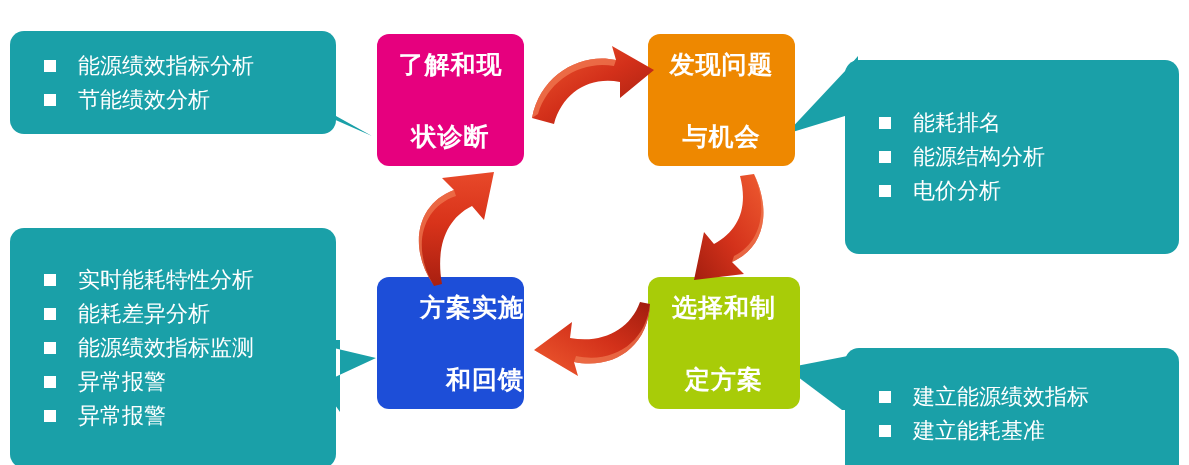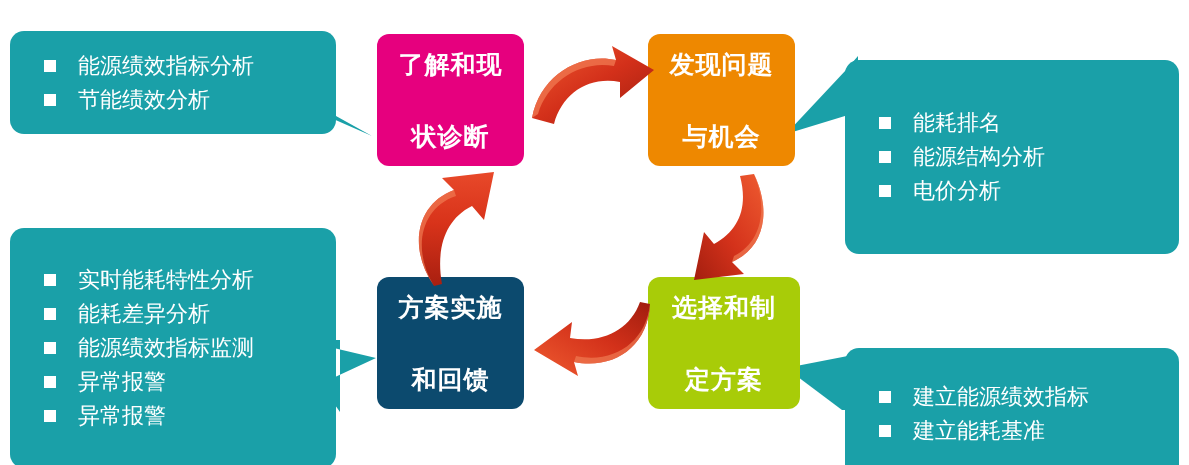--- a/index.html
+++ b/index.html
@@ -64,21 +64,21 @@
     line-height: 1.45;
     letter-spacing: 1px;
     text-align: center;
     gap: 36px;
   }
   .node span { display: block; }
 
   .node-pink   { background: #e6007e; }
   .node-orange { background: #ee8800; }
   .node-green  { background: #a8cc08; }
-  .node-blue   { background: #0c4a6e; }
+  .node-blue   { background: #1d4ed8; align-items: flex-end; }
 
   
   .arrow {
     position: absolute;
     pointer-events: none;
     overflow: visible;
   }
 </style>
 </head>
 <body>

